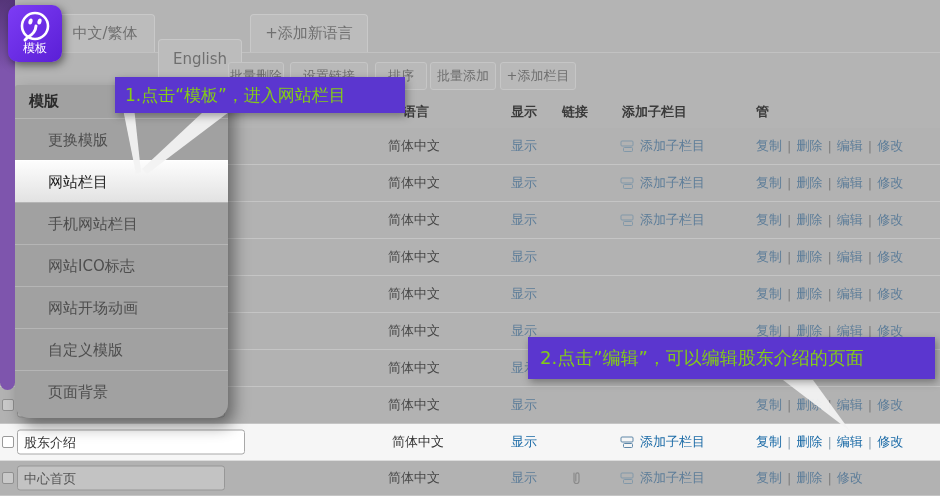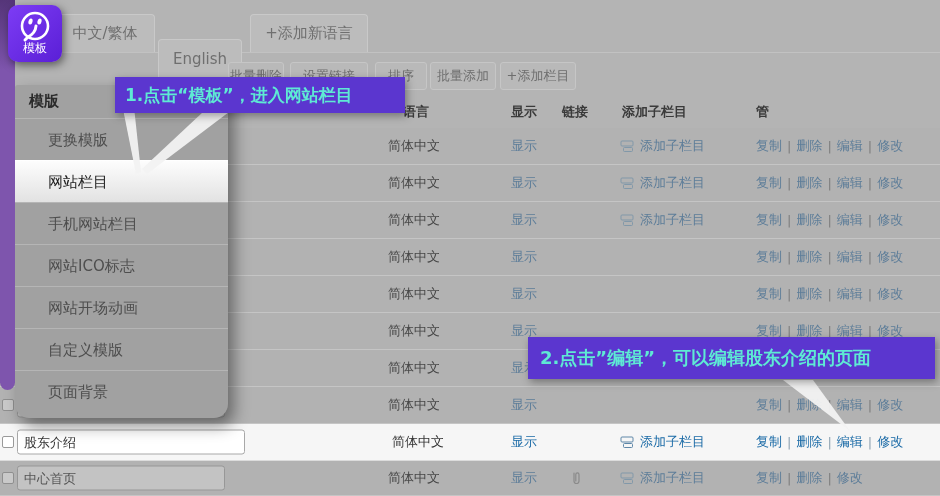--- a/index.html
+++ b/index.html
@@ -54,21 +54,21 @@
   .menu{position:absolute;left:15px;top:85px;width:213px;height:333px;z-index:30;
         background:#a1a1a1;border-radius:3px 3px 14px 14px;
         box-shadow:6px 8px 16px rgba(0,0,0,.42);}
   .menu .mhead{height:33px;line-height:33px;padding-left:14px;font-size:15px;font-weight:bold;color:#2b2b2b;}
   .mitem{height:42px;line-height:42px;padding-left:33px;font-size:15px;color:#4e4e4e;cursor:pointer;
          border-top:1px solid rgba(255,255,255,.22);box-sizing:border-box;}
   .mitem.active{background:linear-gradient(180deg,#fdfdfd,#e2e2e2);color:#1f1f1f;
                 border-top:1px solid #fff;}
 
   
-  .co{position:absolute;background:#5b36cf;color:#5eead4;font-weight:bold;display:flex;align-items:center;
+  .co{position:absolute;background:#5b36cf;color:#84cc16;font-weight:normal;display:flex;align-items:center;
       box-shadow:2px 3px 8px rgba(0,0,0,.35);z-index:50;}
   .co1{left:115px;top:77px;width:290px;height:36px;font-size:17px;padding-left:10px;box-sizing:border-box;}
   .co2{left:528px;top:337px;width:407px;height:42px;font-size:18px;padding-left:12px;box-sizing:border-box;}
   .wedges{position:absolute;left:0;top:0;width:940px;height:496px;z-index:40;pointer-events:none;}
 
   .icon-svg{display:block;}
 </style>
 </head>
 <body>
 

